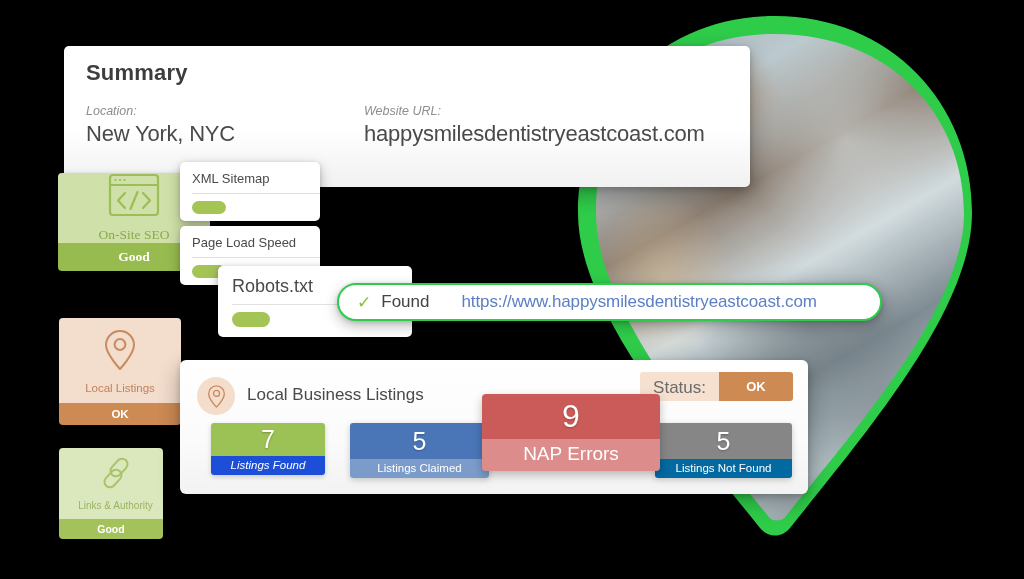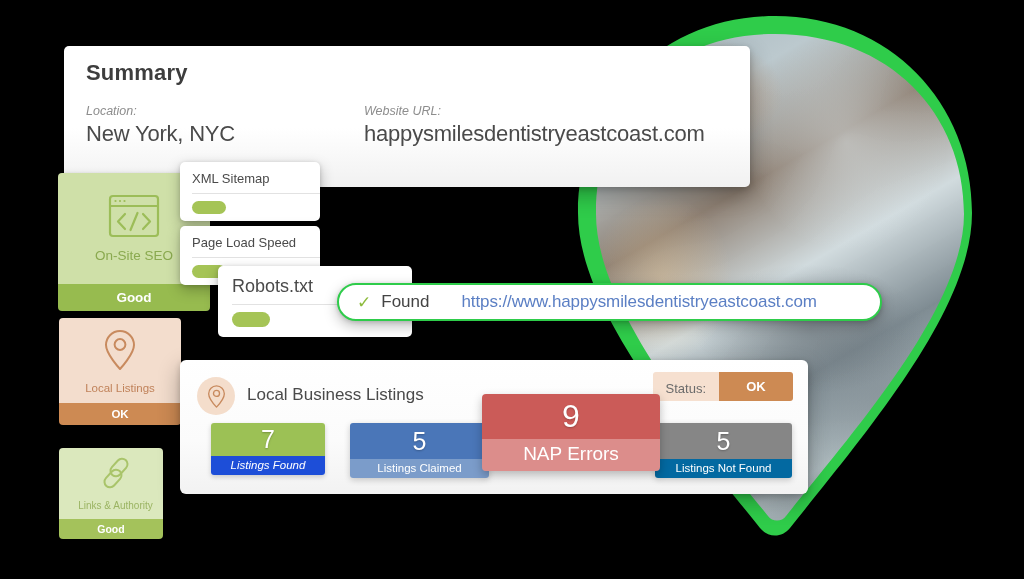--- a/index.html
+++ b/index.html
@@ -54,21 +54,21 @@
   .sum-value{font-size:22px;color:#4a4a4a;font-weight:400;letter-spacing:-.2px;}
   #sum-loc{left:22px;top:58px;}
   #sum-url{left:300px;top:58px;}
 
   
   .score-card{position:absolute;border-radius:4px;overflow:hidden;display:flex;flex-direction:column;}
   .score-body{flex:1;display:flex;flex-direction:column;align-items:center;justify-content:center;gap:6px;}
   .score-label{font-size:13.5px;}
   .score-foot{text-align:center;font-weight:bold;color:#fff;font-size:13.5px;padding:6px 0;}
 
-  #card-onsite{left:58px;top:173px;width:152px;height:138px;}
+  #card-onsite{left:58px;top:173px;width:152px;height:98px;font-family:Liberation Serif, serif;}
   #card-onsite .score-body{background:#cfe0a8;}
   #card-onsite .score-label{color:#8aa94f;}
   #card-onsite .score-foot{background:#97bb4f;}
 
   #card-local{left:59px;top:318px;width:122px;height:107px;}
   #card-local .score-body{background:#f3ddcd;}
   #card-local .score-label{color:#c0825a;font-size:11.5px;}
   #card-local .score-foot{background:#cd8a53;font-size:11.5px;padding:5px 0;}
 
   #card-links{left:59px;top:448px;width:104px;height:91px;}
@@ -106,21 +106,21 @@
   #found-url{color:#5b7fc4;font-size:17px;margin-left:22px;letter-spacing:-.1px;}
 
   
   #listings-panel{left:180px;top:360px;width:628px;height:134px;
     background:linear-gradient(180deg,#ffffff 0%,#fbfbfb 60%,#f2f2f2 100%);border-radius:6px;}
   #listings-icon{position:absolute;left:17px;top:17px;width:38px;height:38px;border-radius:50%;background:#f4ddcb;
     display:flex;align-items:center;justify-content:center;}
   #listings-title{position:absolute;left:67px;top:25px;font-size:17px;color:#4a4a4a;}
 
   #status-wrap{position:absolute;right:15px;top:12px;display:flex;height:29px;border-radius:3px;overflow:hidden;}
-  #status-label{background:#f6e0d0;color:#6b6b6b;font-size:13px;display:flex;align-items:center;padding:16px 13px;}
+  #status-label{background:#f6e0d0;color:#6b6b6b;font-size:17px;display:flex;align-items:center;padding:16px 13px;}
   #status-value{background:#cd8a53;color:#fff;font-size:13px;font-weight:600;display:flex;align-items:center;justify-content:center;width:74px;}
 
   .stat{position:absolute;border-radius:3px;overflow:hidden;display:flex;flex-direction:column;}
   .stat-num{flex:1;display:flex;align-items:center;justify-content:center;color:#fff;font-size:25px;
     text-shadow:0 1px 2px rgba(0,0,0,.25);}
   .stat-cap{text-align:center;color:#fff;font-size:11.5px;padding:3px 0 4px;}
 
   #stat-found{left:211px;top:423px;width:114px;height:52px;box-shadow:0 2px 5px rgba(0,0,0,.18);}
   #stat-found .stat-num{background:#9cc155;}
   #stat-found .stat-cap{background:#1d4ed8;font-style:italic;}

